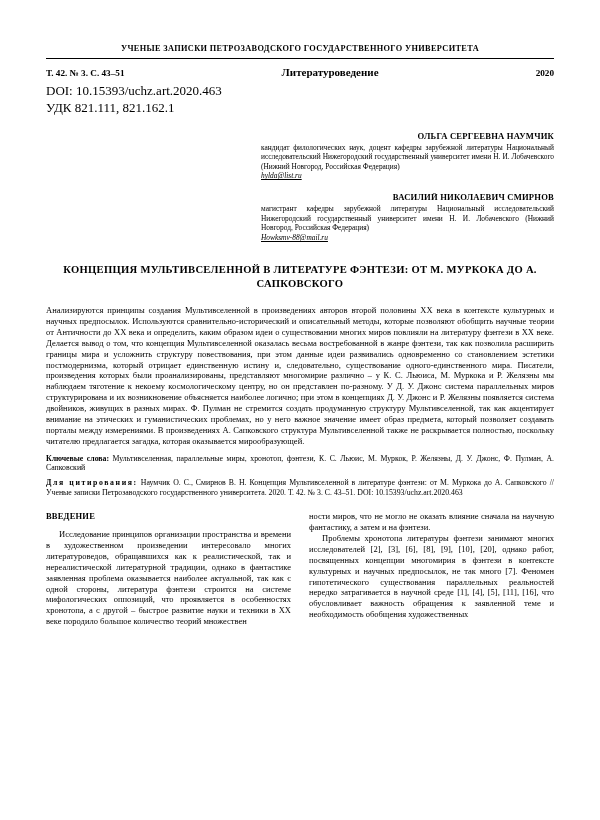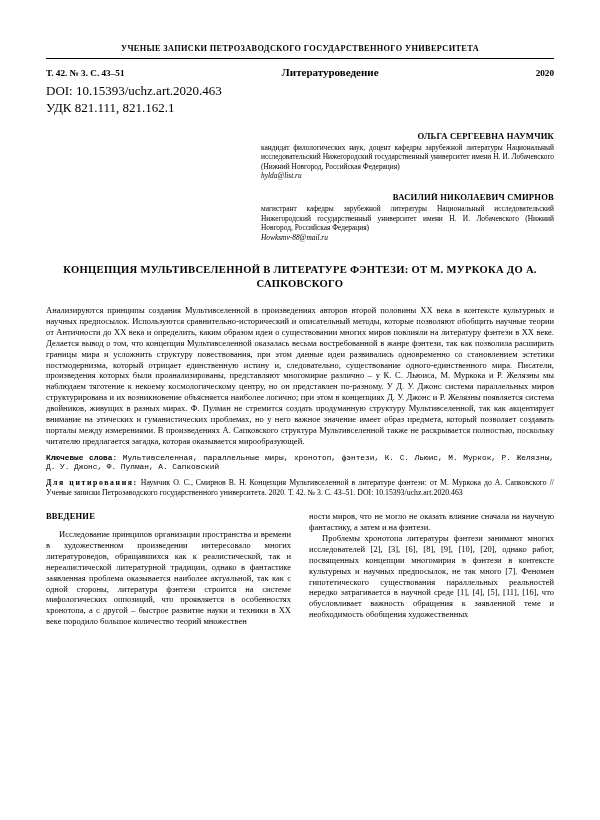--- a/index.html
+++ b/index.html
@@ -69,20 +69,21 @@
     margin-left: 215px;
     font-size: 7.4px;
     line-height: 1.3;
     text-align: justify;
   }
   .author-email {
     margin-left: 215px;
     font-size: 7.4px;
     font-style: italic;
     line-height: 1.3;
+    text-decoration: underline;
   }
   .title {
     text-align: center;
     font-size: 10.6px;
     font-weight: bold;
     letter-spacing: 0.3px;
     line-height: 1.35;
     margin: 20px 46px 14px 46px;
   }
   .abstract {
@@ -90,21 +91,20 @@
     font-size: 8.5px;
     line-height: 1.28;
     text-align: justify;
     text-indent: 0;
   }
   .keywords {
     margin: 7px 46px 0 46px;
     font-size: 7.8px;
     line-height: 1.26;
     text-align: justify;
-    font-family: Liberation Mono, monospace;
   }
   .keywords b { font-weight: bold; }
   .citation {
     margin: 5px 46px 0 46px;
     font-size: 7.8px;
     line-height: 1.26;
     text-align: justify;
   }
   .spaced { letter-spacing: 1.6px; }
   .columns {

